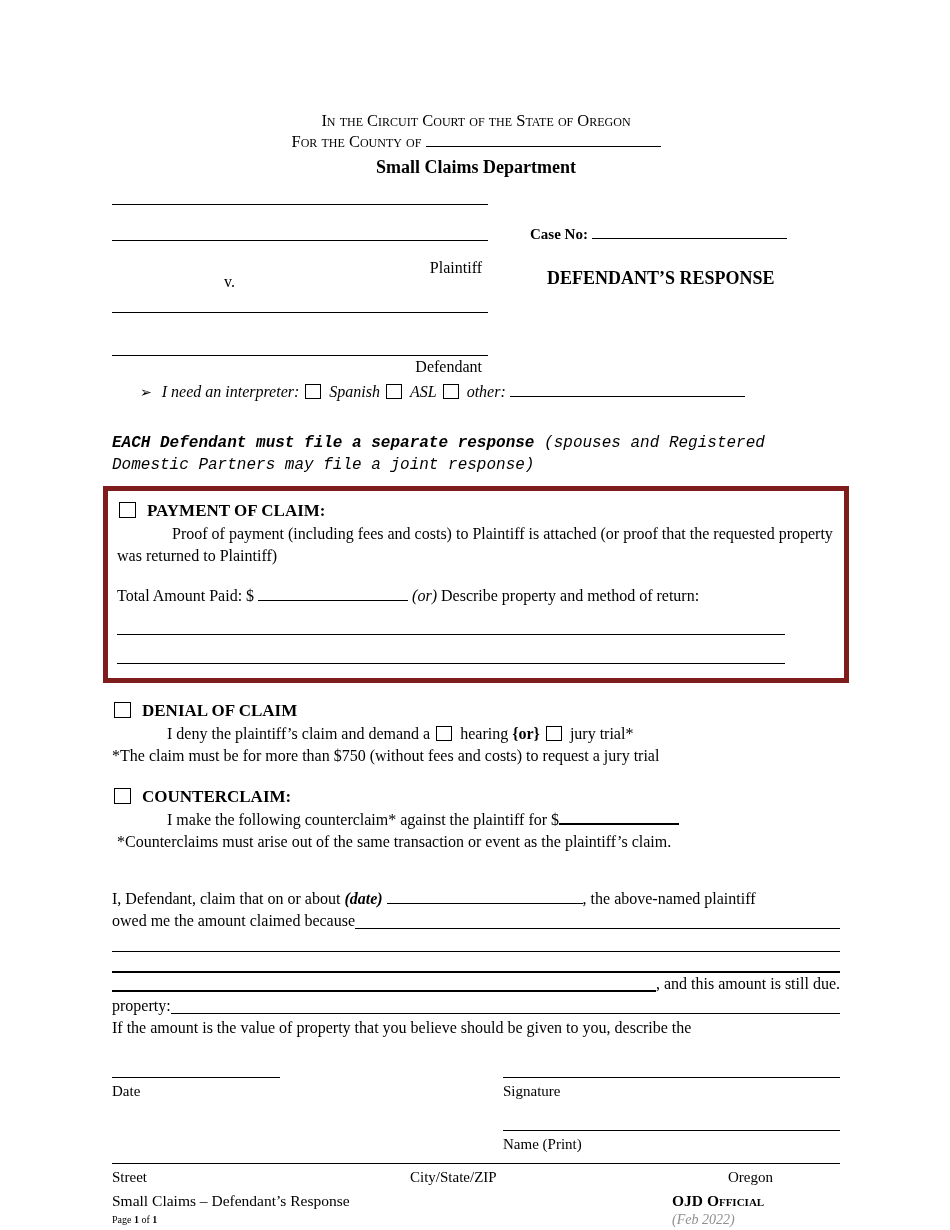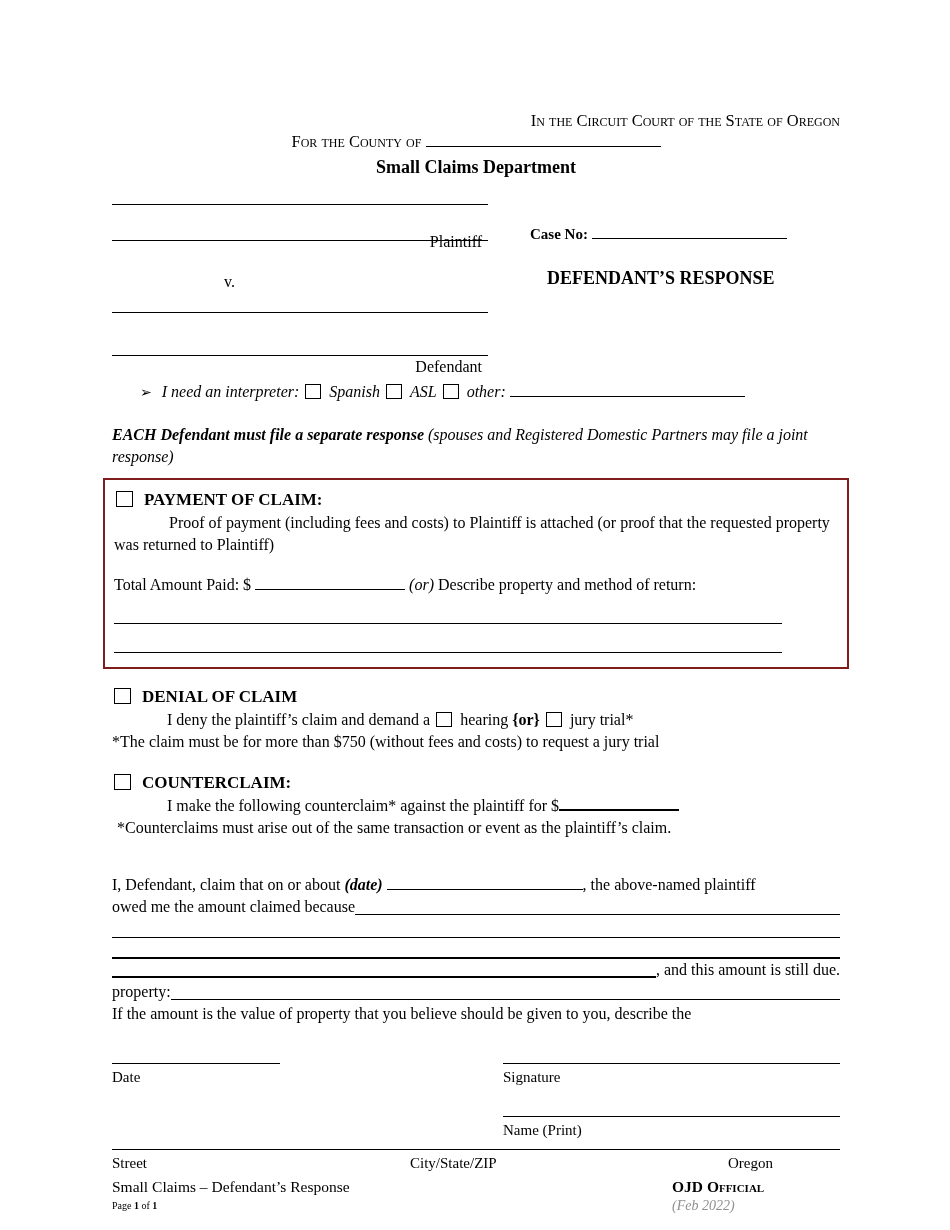--- a/index.html
+++ b/index.html
@@ -6,21 +6,21 @@
   html,body { background:#ffffff; }
   .page {
     width:950px; height:1230px; background:#fff; overflow:hidden;
     font-family:"Liberation Serif","DejaVu Serif",serif;
     font-size:16px; color:#000; line-height:22px;
     padding:110px 110px 0 112px; position:relative;
   }
   .b  { font-weight:bold; }
   .it { font-style:italic; }
   .bi { font-weight:bold; font-style:italic; }
-  .sc { font-variant:small-caps;text-align:right; }
+  .sc { font-variant:small-caps; }
 
   
   .blank { display:inline-block; height:15px; border-bottom:1px solid #000; vertical-align:baseline; }
   .blank.thick { border-bottom-width:2px; }
   .w120{width:120px;} .w150{width:150px;} .w195{width:195px;} .w196{width:196px;} .w235{width:235px;}
 
   .checkbox { display:inline-block; width:16px; height:15px; border:1px solid #000; background:#fff;
               vertical-align:-2px; margin:0 4px 0 2px; }
   .checkbox.lg { width:17px; height:16px; margin-right:7px; }
 
@@ -30,35 +30,35 @@
   .dept { font-size:18px; font-weight:bold; line-height:26px; margin-top:2px; }
 
   
   .caption { position:relative; height:186px; margin-top:15px; }
   .cap-line { position:absolute; left:0; width:376px; border-bottom:1px solid #000; }
   .cap-l1 { top:0;   height:10px; }
   .cap-l2 { top:36px;  height:10px; }
   .cap-l3 { top:108px; height:10px; }
   .cap-l4 { top:151px; height:10px; }
   .cap-label { position:absolute; left:0; width:376px; text-align:right; padding-right:6px; }
-  .plaintiff-label { top:36px; }
+  .plaintiff-label { top:62px; }
   .defendant-label { top:161px; }
   .versus { position:absolute; top:76px; left:112px; }
   .case-no-row { position:absolute; top:28px; left:418px; white-space:nowrap; }
   .case-no-label { font-weight:bold; font-size:15px; }
   .resp-title { position:absolute; top:72px; left:435px; font-weight:bold; font-size:18px; }
 
   
   .interpreter { padding-left:28px; white-space:nowrap; }
   .bullet { font-style:normal; font-size:14px; margin-right:6px; }
 
-  .notice { margin-top:20px; }
-
-  
-  .payment-box { border:2px solid #7f1d1d; margin:10px -9px 16px -9px; padding:8px 9px 14px 9px; }
+  .notice { margin-top:28px;font-family:Liberation Mono, monospace; }
+
+  
+  .payment-box { border:5px solid #7f1d1d; margin:10px -9px 16px -9px; padding:8px 9px 14px 9px; }
   .sec-title { line-height:24px; }
   .sec-title-text { font-weight:bold; font-size:17px; }
   .indent-par { text-indent:55px; }
   .amount-row { margin-top:18px; white-space:nowrap; }
   .write-line { height:28px; border-bottom:1px solid #000; width:668px; }
   .write-line + .write-line { height:29px; }
 
   .denial { margin-top:14px; }
   .indent-line { padding-left:55px; white-space:nowrap; }
   .counterclaim { margin-top:18px; }

